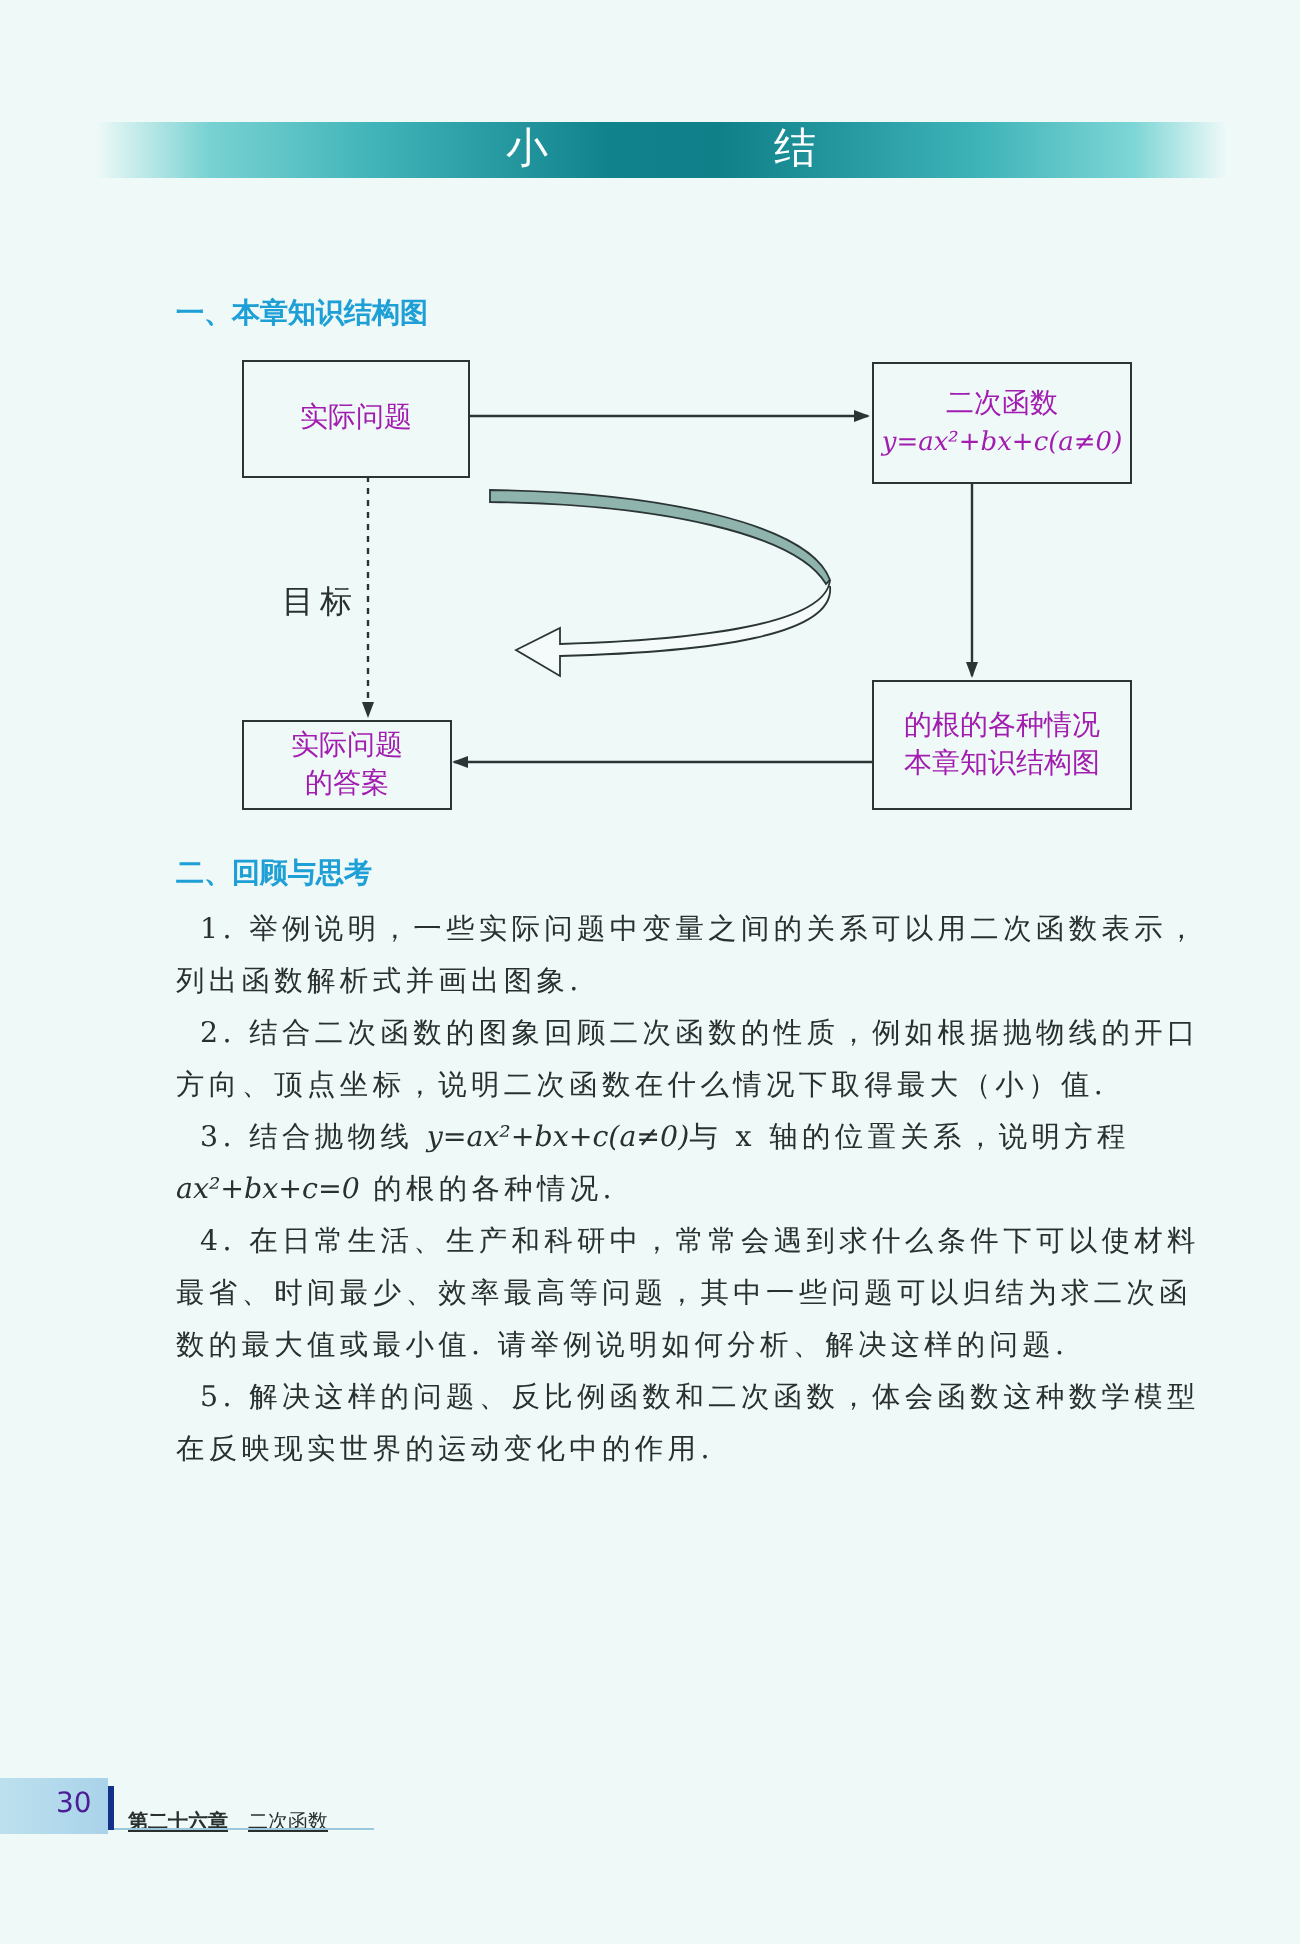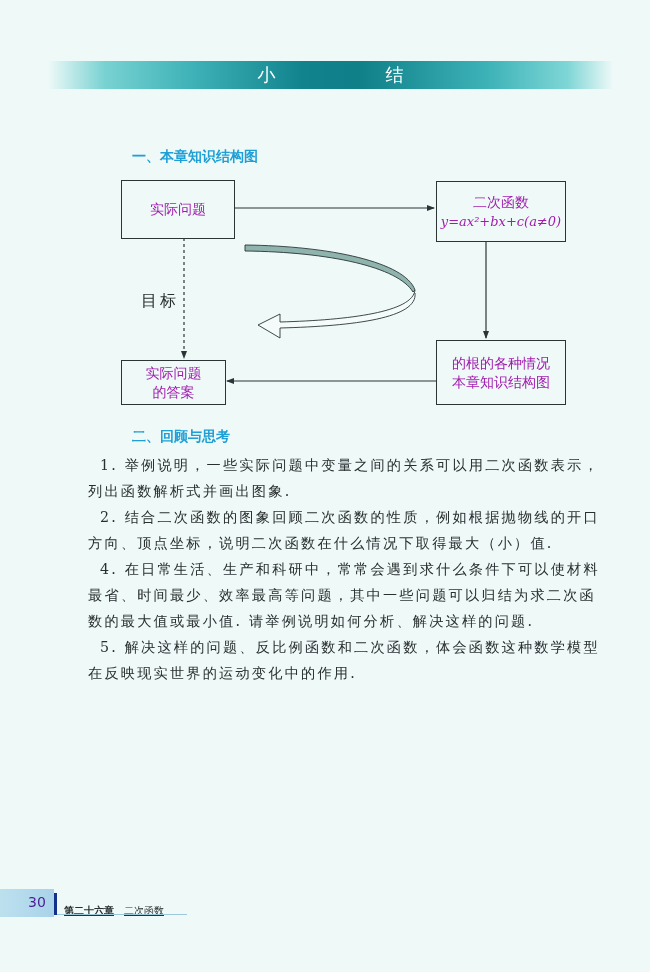--- a/index.html
+++ b/index.html
@@ -8,26 +8,26 @@
     background: #eef9f8;
     font-family: "DejaVu Serif", "Liberation Serif", serif;
     color: #2a2f30;
   }
   .title-bar {
     position: absolute; left: 48px; top: 61px; width: 565px; height: 28px;
     background: linear-gradient(to right, rgba(110,205,205,0) 0%, #79d2d2 10%, #3fb3b8 25%, #11838d 45%, #0f7f88 55%, #3db3b8 78%, #7fd6d6 92%, rgba(140,220,220,0) 100%);
     text-align: center;
   }
   .title-bar span {
-    color: #ffffff; font-family: Liberation Sans, sans-serif; font-size: 18px;
+    color: #ffffff; font-family: Liberation Sans, sans-serif; font-size: 21px;
     line-height: 28px; letter-spacing: 46px; padding-left: 46px;
   }
   .section-h {
     position: absolute; left: 88px; font-family: "DejaVu Sans", sans-serif;
-    font-size: 14px; font-weight: bold; color: #1e9fd6; margin-left: 44px;
+    font-size: 14px; font-weight: bold; color: #1e9fd6;
   }
   .box {
     position: absolute; border: 1.4px solid #2b3535; background: transparent;
     display: flex; flex-direction: column; align-items: center; justify-content: center;
     font-size: 14px; color: #a21caf; line-height: 19px; text-align: center;
   }
   .formula { font-family: "DejaVu Serif", serif; font-style: italic; font-size: 13px; }
   .label-goal { position: absolute; left: 141px; top: 291px; font-size: 16px; letter-spacing: 3px; text-align: center; }
   .para {
     position: absolute; left: 88px; width: 524px; font-size: 14.2px;
@@ -98,20 +98,21 @@
   <span>实际问题</span>
   <span>的答案</span>
 </div>
 <div class="label-goal">目标</div>
 
 <div class="section-h" style="top:428px;">二、回顾与思考</div>
 
 <div class="para" style="top:452px;">
   <p><span>1.</span> <span>举例说明，一些实际问题中变量之间的关系可以用二次函数表示，列出函数解析式并画出图象.</span></p>
   <p><span>2.</span> <span>结合二次函数的图象回顾二次函数的性质，例如根据抛物线的开口方向、顶点坐标，说明二次函数在什么情况下取得最大（小）值.</span></p>
+  <p><span>3.</span> <span>结合抛物线 </span><i class="m">y=ax²+bx+c(a≠0)</i><span>与 x 轴的位置关系，说明方程 </span><i class="m">ax²+bx+c=0</i><span> 的根的各种情况.</span></p>
   <p><span>4.</span> <span>在日常生活、生产和科研中，常常会遇到求什么条件下可以使材料最省、时间最少、效率最高等问题，其中一些问题可以归结为求二次函数的最大值或最小值. 请举例说明如何分析、解决这样的问题.</span></p>
   <p><span>5.</span> <span>解决这样的问题、反比例函数和二次函数，体会函数这种数学模型在反映现实世界的运动变化中的作用.</span></p>
 </div>
 
 <div class="footer-band"></div>
 <div class="page-num">30</div>
 <div class="footer-bar"></div>
 <div class="footer-text">
   <span>第二十六章</span><span class="chap-name">二次函数</span>
 </div>

